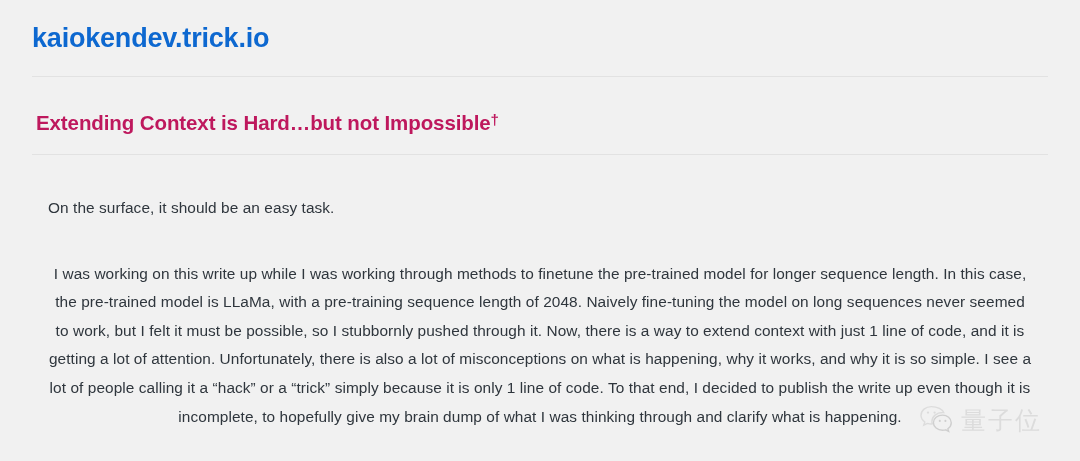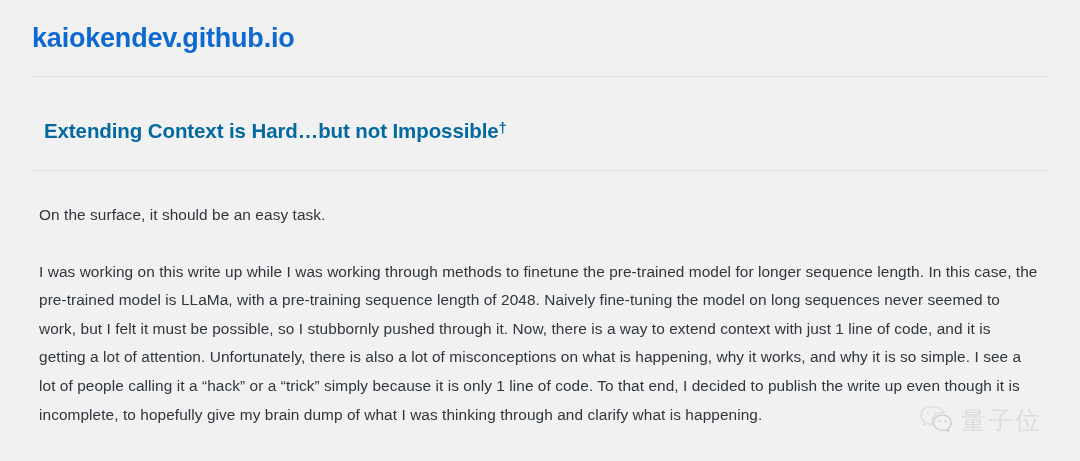--- a/index.html
+++ b/index.html
@@ -48,41 +48,41 @@
   }
   .rule-header { margin-top: 12px; }
 
   
   .article { padding-top: 0; }
 
   .article-title {
     font-size: 20.5px;
     line-height: 26px;
     font-weight: bold;
-    color: #0369a1;
+    color: #be185d;
     letter-spacing: -0.1px;
-    margin: 12px;
+    margin: 4px;
     padding-top: 26px;
     padding-bottom: 14px;
   }
   .article-title .dagger {
     font-size: 15px;
     vertical-align: 5px;
     font-weight: bold;
   }
 
   .para {
     font-size: 15.4px;
     line-height: 28.6px;
     color: #2f363d;
-    margin: 7px;
+    margin: 16px;
     letter-spacing: 0.005em;
   }
   .para-lead { padding-top: 23px; }
-  .para-body { padding-top: 21px; }
+  .para-body { padding-top: 21px; text-align: center; }
   .para-short { padding-top: 21px; }
 
   .section-heading {
     font-size: 20.5px;
     line-height: 26px;
     font-weight: bold;
     color: #24292e;
     letter-spacing: -0.1px;
     margin: 0;
     padding-top: 28px;
@@ -112,21 +112,21 @@
     letter-spacing: 2px;
     white-space: nowrap;
   }
 </style>
 </head>
 <body>
 
 <div class="page">
 
   <header class="site-header">
-    <a class="site-title" href="#">kaiokendev.github.io</a>
+    <a class="site-title" href="#">kaiokendev.trick.io</a>
   </header>
   <hr class="rule rule-header">
 
   <article class="article">
 
     <h1 class="article-title">
       <span>Extending Context is Hard…but not Impossible</span><span class="dagger">†</span>
     </h1>
     <hr class="rule">
 

